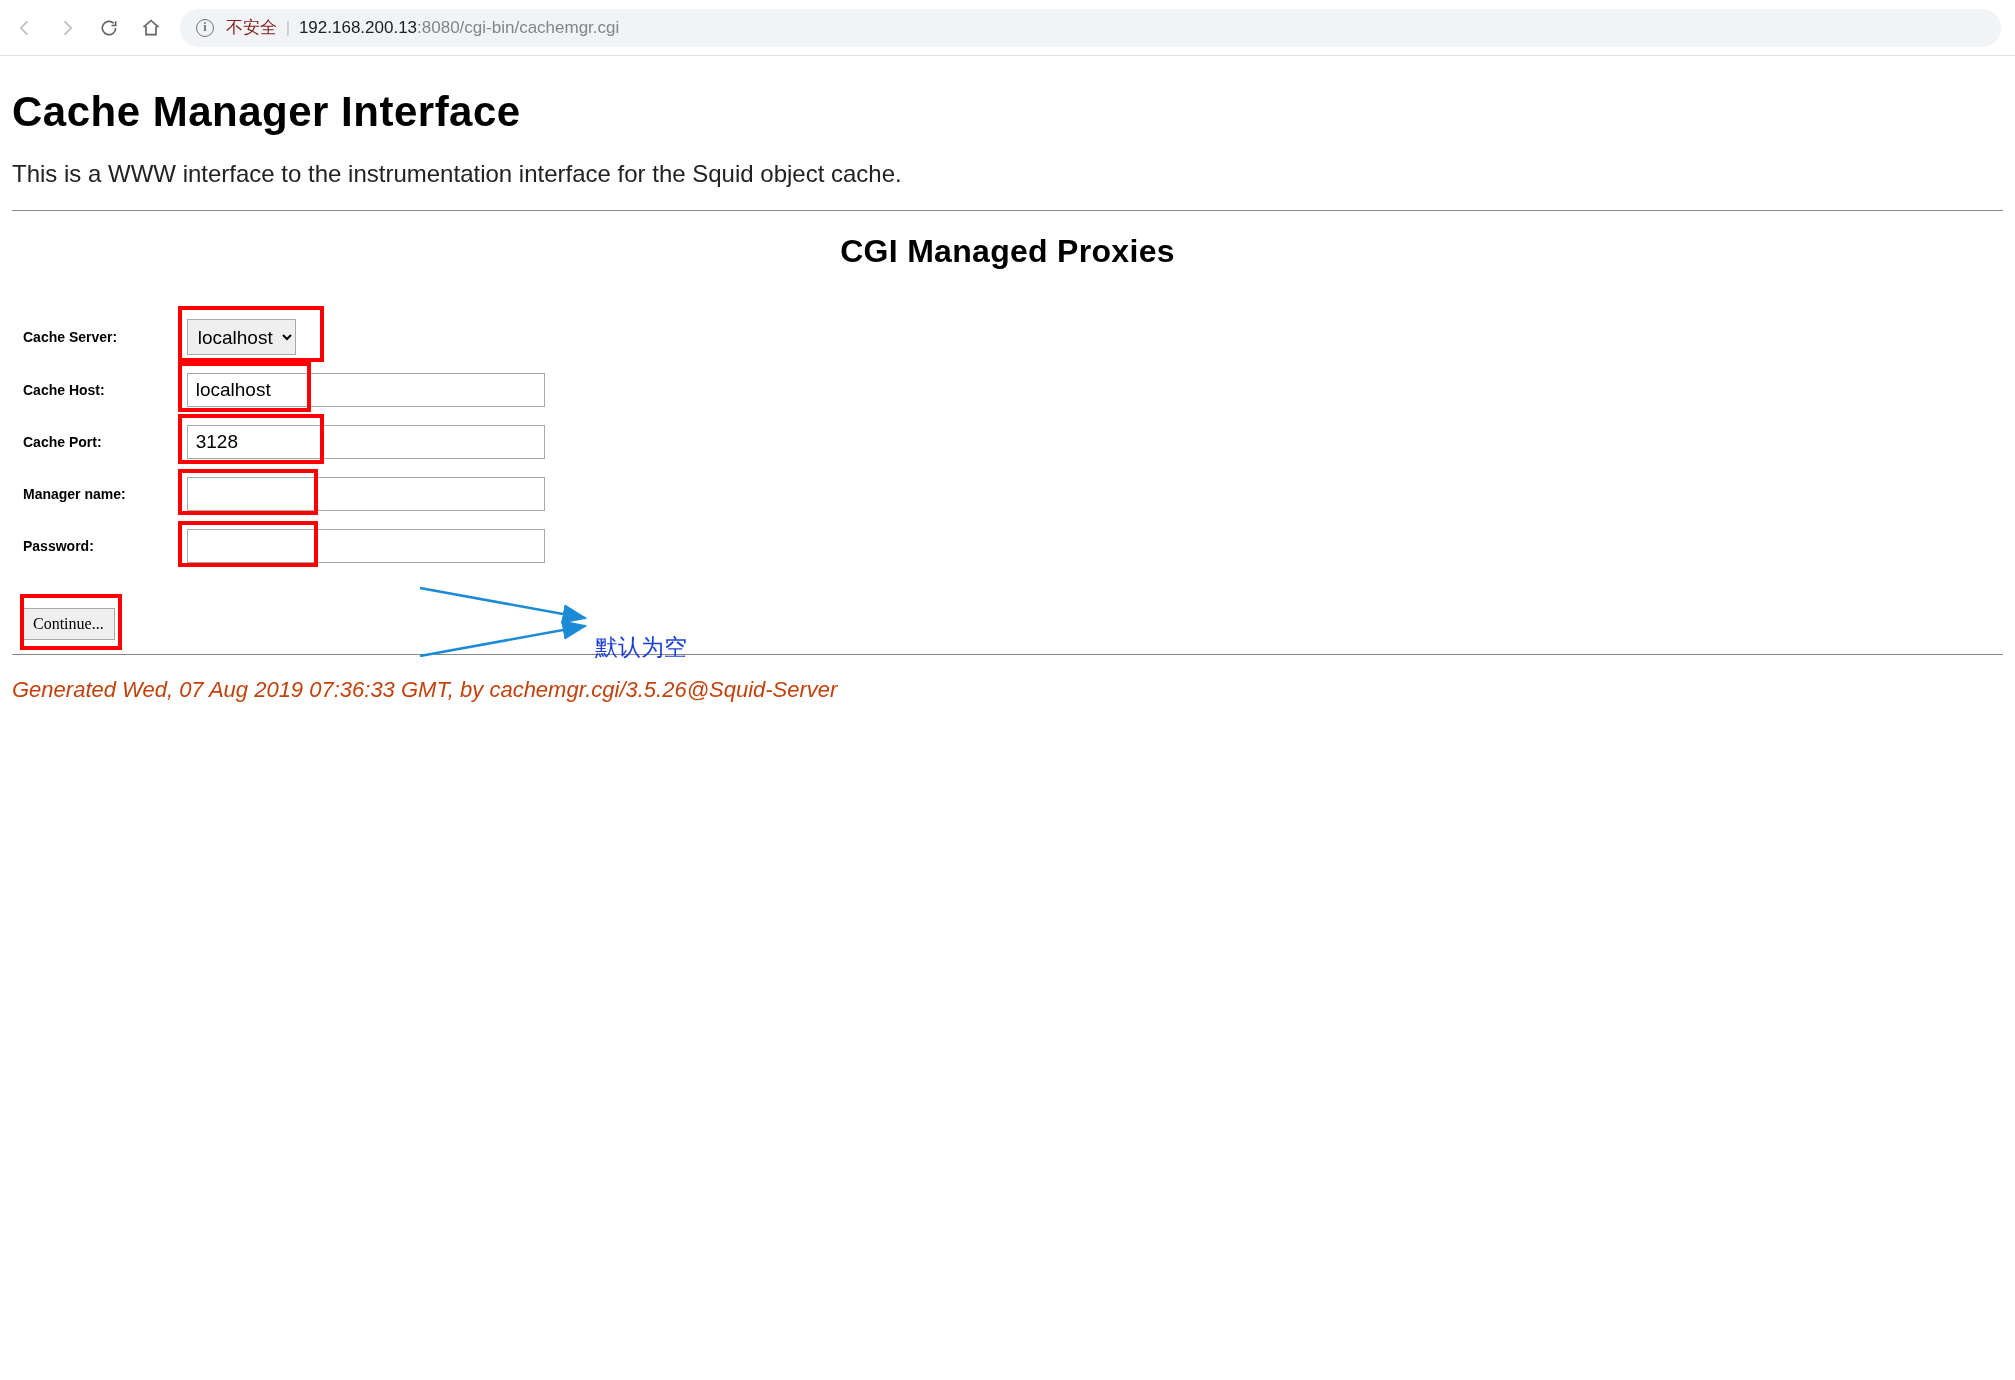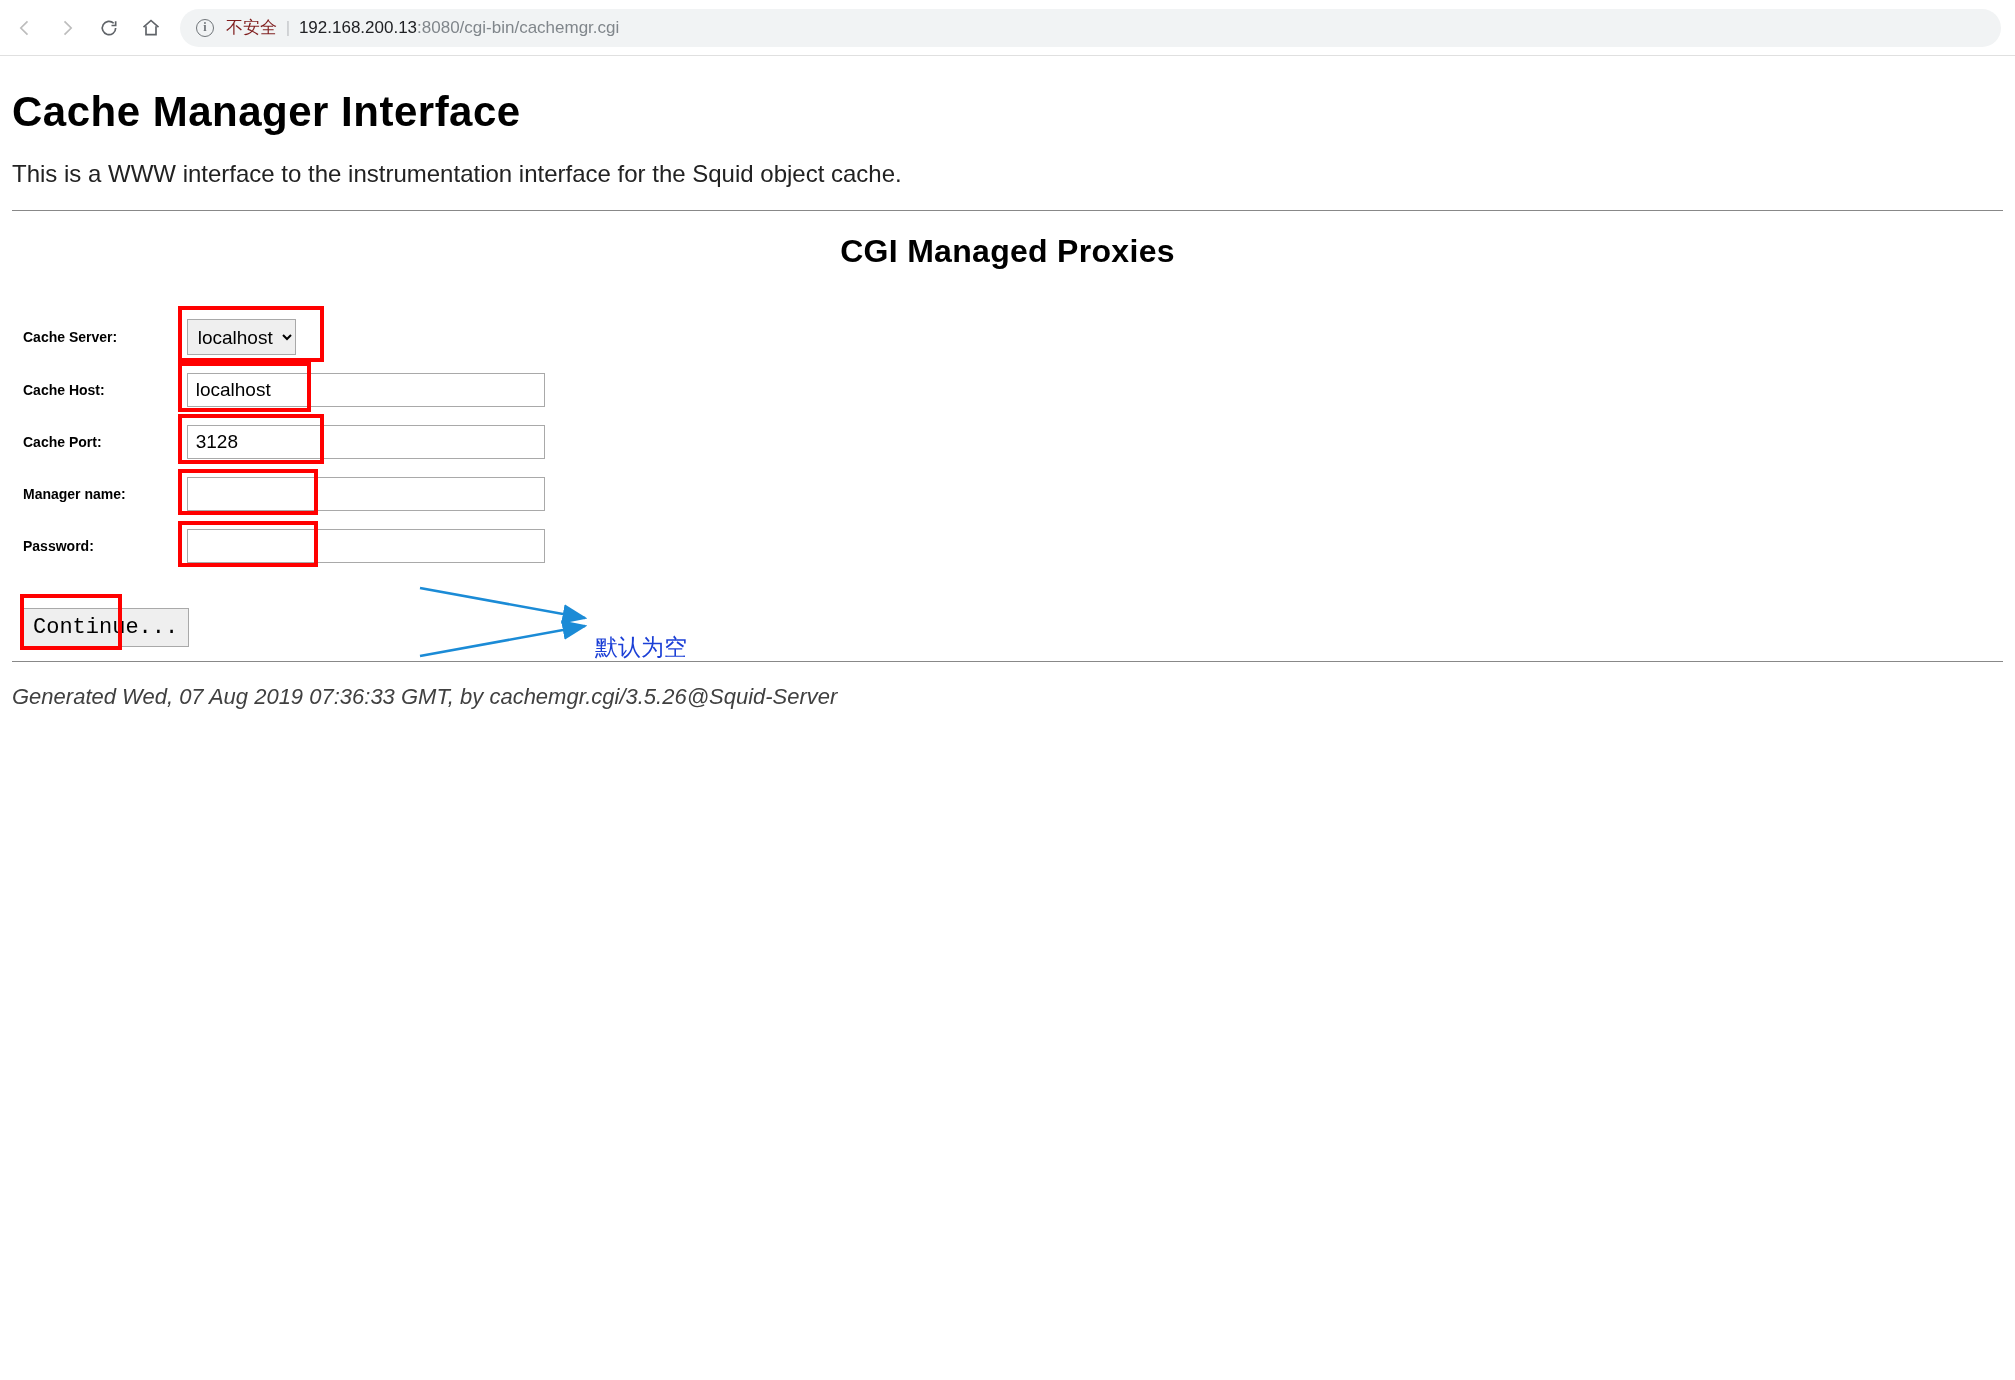--- a/index.html
+++ b/index.html
@@ -144,33 +144,33 @@
       width: 358px;
       padding: 2px 8px;
       border: 1px solid #a9a9a9;
       background: #fff;
     }
     .btn-row {
       margin: 28px 0 14px 10px;
       position: relative;
     }
     .continue-btn {
-      font-family: Liberation Mono, monospace;
-      font-size: 22px;
+      font-family: Liberation Serif, serif;
+      font-size: 16px;
       padding: 6px 10px;
       background: #efefef;
       border: 1px solid #a9a9a9;
       cursor: pointer;
     }
     .footer-line {
       font-family: Verdana, Geneva, sans-serif;
       font-size: 22px;
       font-style: italic;
       margin: 10px 0 0 0;
-      color: #404040;
+      color: #c2410c;
     }
     
     .hlbox {
       position: absolute;
       border: 4px solid #ff0000;
       pointer-events: none;
       box-sizing: border-box;
     }
     
     .anno-svg {

